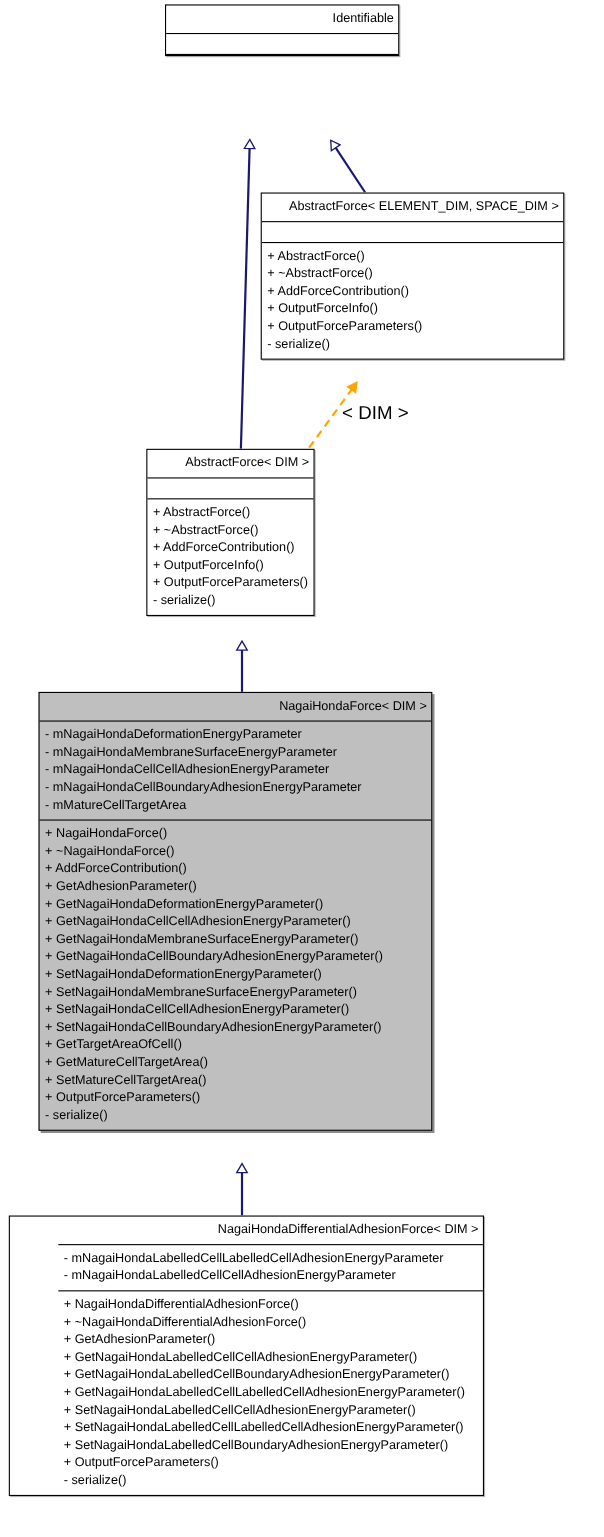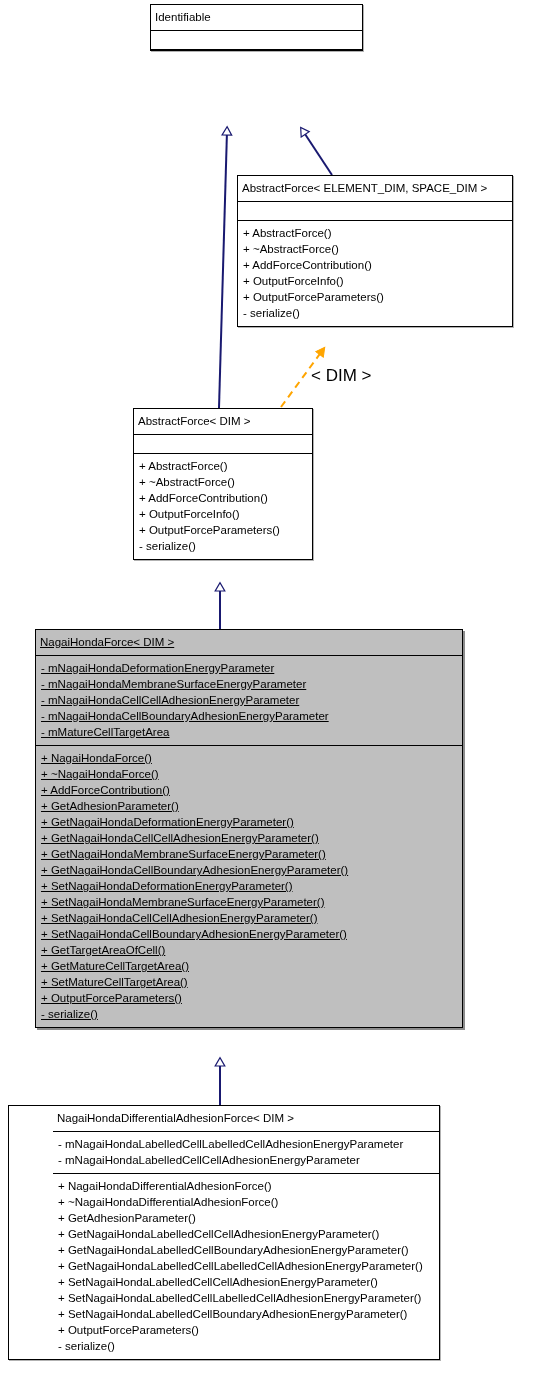--- a/index.html
+++ b/index.html
@@ -39,21 +39,21 @@
   }
   .uml-box.highlight {
     background: #bfbfbf;
     border: 1px solid #000000;
     box-shadow: 2px 2px 0 0 rgba(0,0,0,0.45);
   }
   .uml-box.plain {
     box-shadow: 1px 1px 0 0 rgba(0,0,0,0.30);
   }
   .box-title {
-    text-align: left;
+    text-align: right;
     font-size: 11.5px;
     color: #000000;
     line-height: 13px;
     padding: 6px 4px 6px 4px;
     white-space: nowrap;
     overflow: hidden;
   }
   .sep {
     border-top: 1px solid #000000;
     height: 0;
@@ -136,36 +136,36 @@
     <div class="compartment">
       <div class="member">+ AbstractForce()</div>
       <div class="member">+ ~AbstractForce()</div>
       <div class="member">+ AddForceContribution()</div>
       <div class="member">+ OutputForceInfo()</div>
       <div class="member">+ OutputForceParameters()</div>
       <div class="member">- serialize()</div>
     </div>
   </div>
 
-  <div class="uml-box plain" style="left:133px; top:408px; width:180px;">
+  <div class="uml-box plain" style="left:133px; top:408px; width:153px;">
     <div class="box-title">AbstractForce&lt; DIM &gt;</div>
     <div class="sep"></div>
     <div class="compartment empty"></div>
     <div class="sep"></div>
     <div class="compartment">
       <div class="member">+ AbstractForce()</div>
       <div class="member">+ ~AbstractForce()</div>
       <div class="member">+ AddForceContribution()</div>
       <div class="member">+ OutputForceInfo()</div>
       <div class="member">+ OutputForceParameters()</div>
       <div class="member">- serialize()</div>
     </div>
   </div>
 
-  <div class="uml-box highlight" style="left:35px; top:629px; width:428px;text-decoration:underline;">
+  <div class="uml-box highlight" style="left:35px; top:629px; width:358px;">
     <div class="box-title">NagaiHondaForce&lt; DIM &gt;</div>
     <div class="sep"></div>
     <div class="compartment">
       <div class="member">- mNagaiHondaDeformationEnergyParameter</div>
       <div class="member">- mNagaiHondaMembraneSurfaceEnergyParameter</div>
       <div class="member">- mNagaiHondaCellCellAdhesionEnergyParameter</div>
       <div class="member">- mNagaiHondaCellBoundaryAdhesionEnergyParameter</div>
       <div class="member">- mMatureCellTargetArea</div>
     </div>
     <div class="sep"></div>

